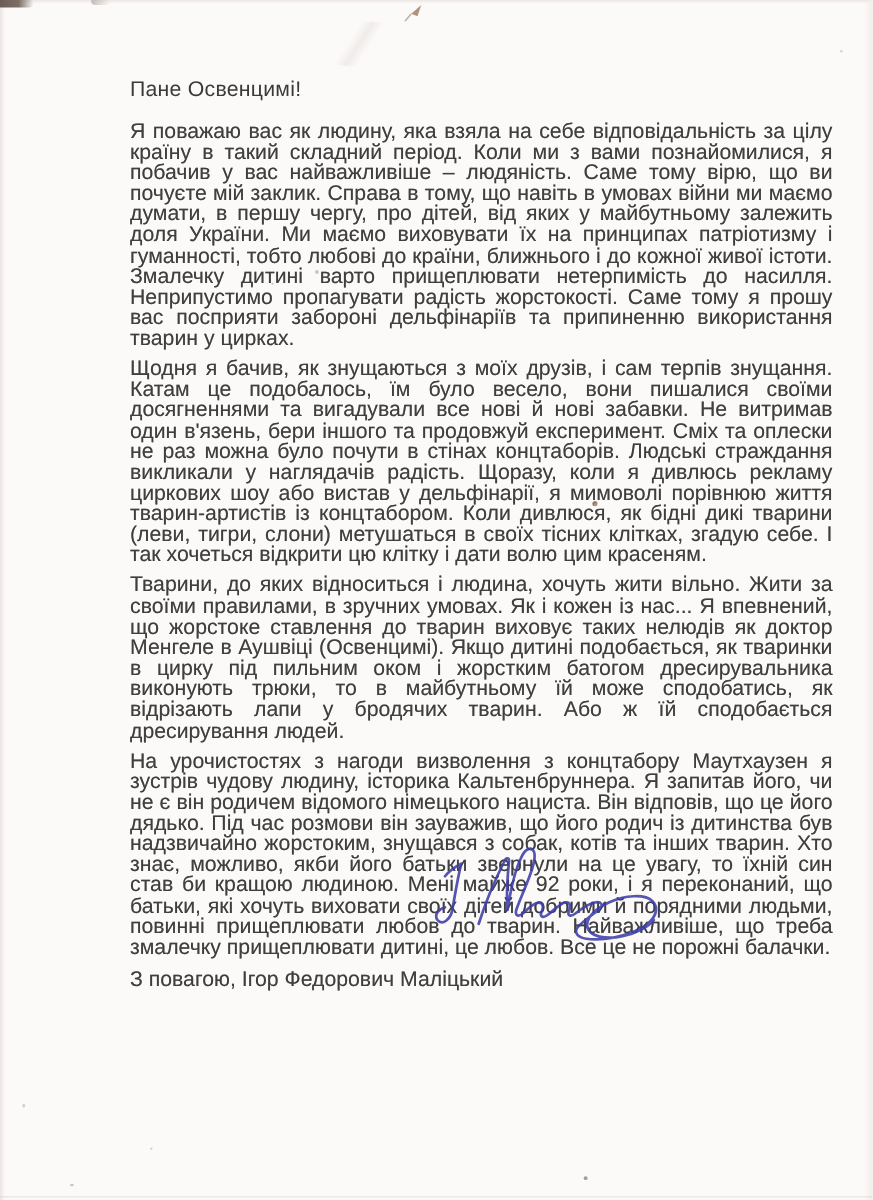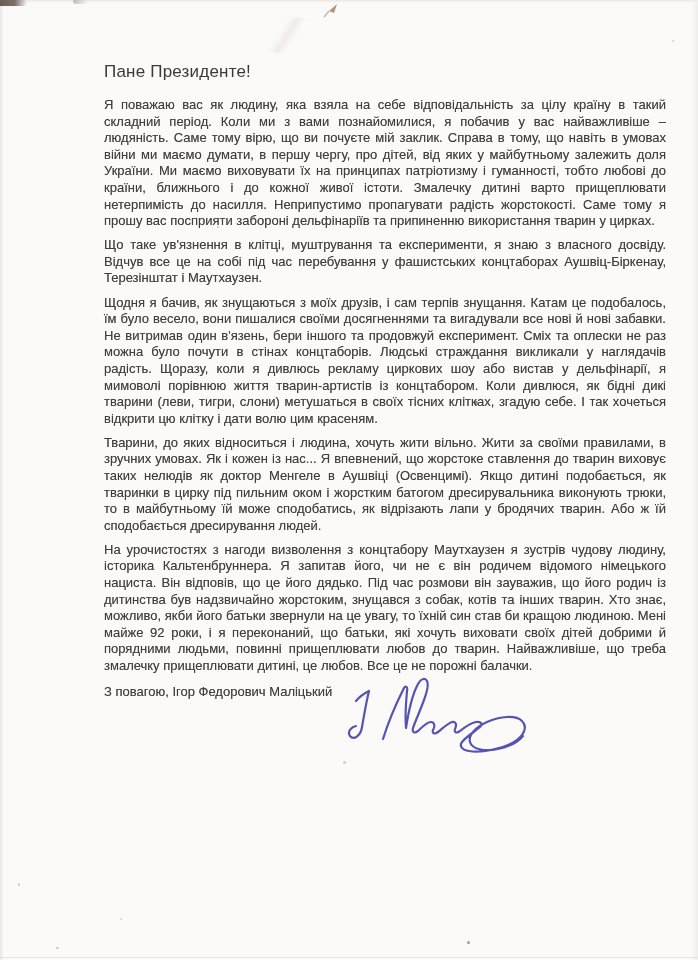--- a/index.html
+++ b/index.html
@@ -57,21 +57,21 @@
     color: #3f3f3f;
   }
   .salutation {
     font-size: 17px;
     letter-spacing: .2px;
     margin: 0 0 15px 0;
     color: #3a3a3a;
   }
   .content p.par {
     margin: 0 0 7.5px 0;
-    font-size: 13px;
+    font-size: 17px;
     line-height: 16.6px;
     text-align: justify;
     text-shadow: 0 0 .4px rgba(63,63,63,.55);
   }
   .closing {
     margin: 9px 0 0 0 !important;
     text-align: center;
   }
   .signature-svg {
     position: absolute;
@@ -102,23 +102,22 @@
   <div class="speck sp2"></div>
   <div class="speck sp3"></div>
   <div class="speck sp4"></div>
   <div class="speck sp5"></div>
   <div class="speck sp6"></div>
   <div class="speck sp7"></div>
   <div class="speck sp8"></div>
   <div class="speck sp9"></div>
 
   <div class="content">
-    <div class="salutation">Пане Президенте!</div>
+    <div class="salutation">Пане Освенцимі!</div>
     <p class="par">Я поважаю вас як людину, яка взяла на себе відповідальність за цілу країну в такий складний період. Коли ми з вами познайомилися, я побачив у вас найважливіше – людяність. Саме тому вірю, що ви почуєте мій заклик. Справа в тому, що навіть в умовах війни ми маємо думати, в першу чергу, про дітей, від яких у майбутньому залежить доля України. Ми маємо виховувати їх на принципах патріотизму і гуманності, тобто любові до країни, ближнього і до кожної живої істоти. Змалечку дитині варто прищеплювати нетерпимість до насилля. Неприпустимо пропагувати радість жорстокості. Саме тому я прошу вас посприяти забороні дельфінаріїв та припиненню використання тварин у цирках.</p>
-    <p class="par">Що таке ув'язнення в клітці, муштрування та експерименти, я знаю з власного досвіду. Відчув все це на собі під час перебування у фашистських концтаборах Аушвіц-Біркенау, Терезінштат і Маутхаузен.</p>
     <p class="par">Щодня я бачив, як знущаються з моїх друзів, і сам терпів знущання. Катам це подобалось, їм було весело, вони пишалися своїми досягненнями та вигадували все нові й нові забавки. Не витримав один в'язень, бери іншого та продовжуй експеримент. Сміх та оплески не раз можна було почути в стінах концтаборів. Людські страждання викликали у наглядачів радість. Щоразу, коли я дивлюсь рекламу циркових шоу або вистав у дельфінарії, я мимоволі порівнюю життя тварин-артистів із концтабором. Коли дивлюся, як бідні дикі тварини (леви, тигри, слони) метушаться в своїх тісних клітках, згадую себе. І так хочеться відкрити цю клітку і дати волю цим красеням.</p>
     <p class="par">Тварини, до яких відноситься і людина, хочуть жити вільно. Жити за своїми правилами, в зручних умовах. Як і кожен із нас... Я впевнений, що жорстоке ставлення до тварин виховує таких нелюдів як доктор Менгеле в Аушвіці (Освенцимі). Якщо дитині подобається, як тваринки в цирку під пильним оком і жорстким батогом дресирувальника виконують трюки, то в майбутньому їй може сподобатись, як відрізають лапи у бродячих тварин. Або ж їй сподобається дресирування людей.</p>
     <p class="par">На урочистостях з нагоди визволення з концтабору Маутхаузен я зустрів чудову людину, історика Кальтенбруннера. Я запитав його, чи не є він родичем відомого німецького нациста. Він відповів, що це його дядько. Під час розмови він зауважив, що його родич із дитинства був надзвичайно жорстоким, знущався з собак, котів та інших тварин. Хто знає, можливо, якби його батьки звернули на це увагу, то їхній син став би кращою людиною. Мені майже 92 роки, і я переконаний, що батьки, які хочуть виховати своїх дітей добрими й порядними людьми, повинні прищеплювати любов до тварин. Найважливіше, що треба змалечку прищеплювати дитині, це любов. Все це не порожні балачки.</p>
     <p class="par closing">З повагою, Ігор Федорович Маліцький</p>
   </div>
 
   <svg class="signature-svg" viewBox="0 0 240 110">
     <g fill="none" stroke-width="2.2" stroke-linecap="round" stroke-linejoin="round" opacity="0.88" stroke="#3e3ea8">
 
       <path d="M26 29 C30 24 35 21 39 19 M39 19 C36 31 34 44 32 55 C31 63 24 69 20 64 C17 60 21 55 26 54"></path>

